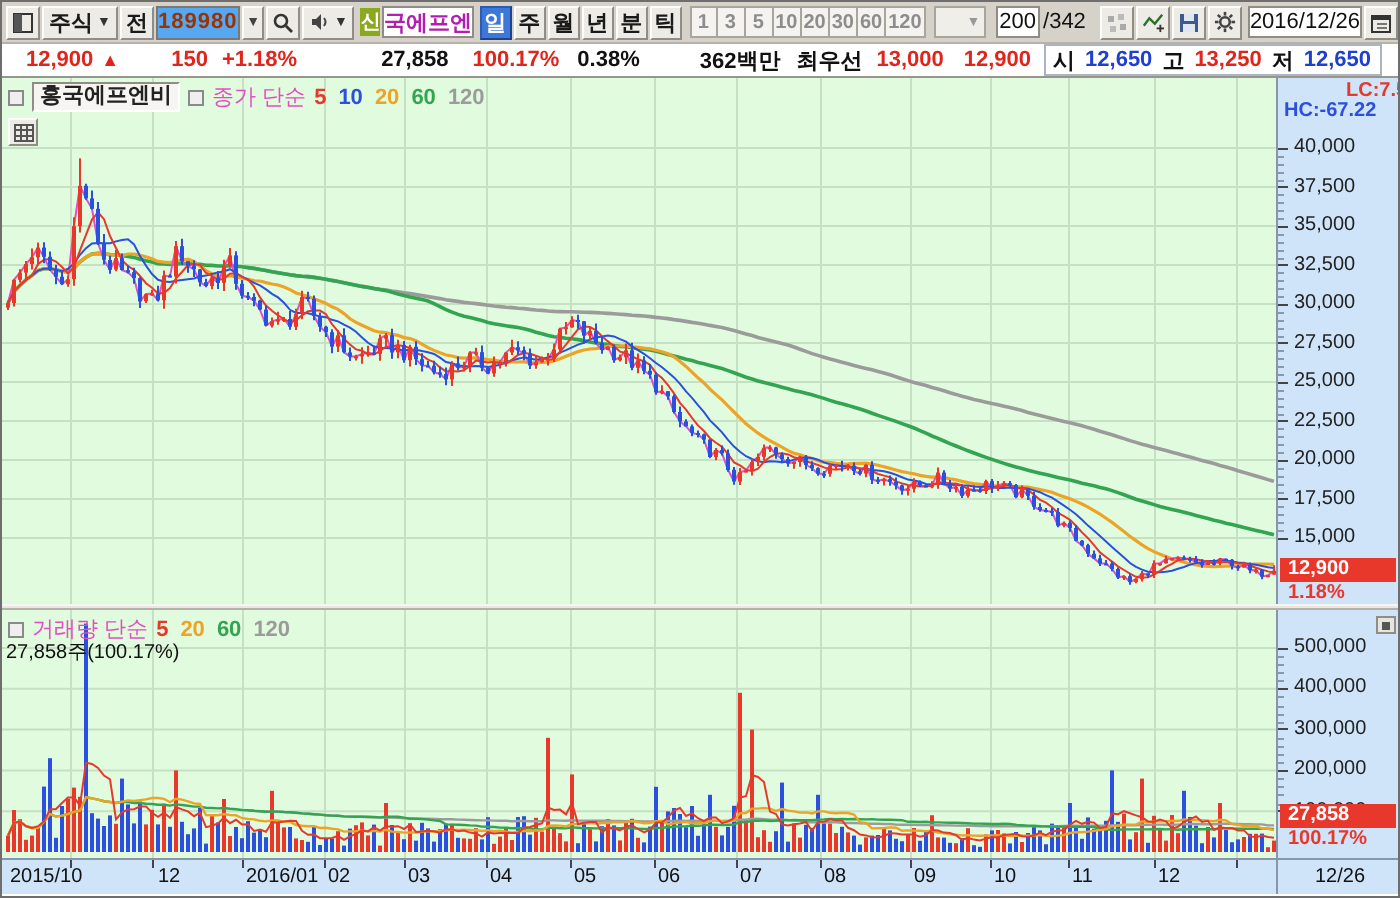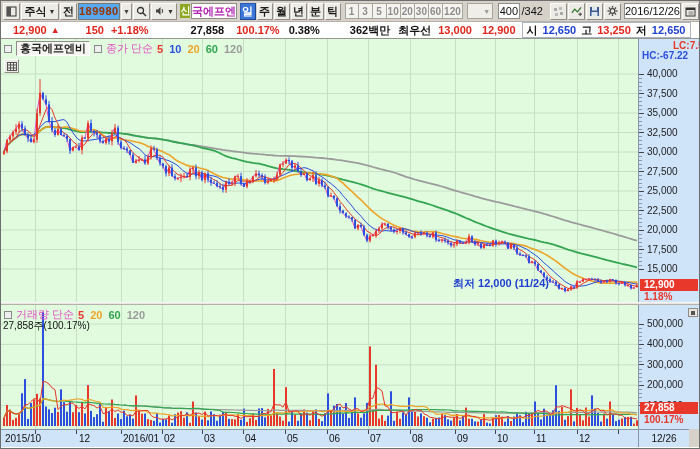--- a/index.html
+++ b/index.html
@@ -28,21 +28,21 @@
 .row2{position:absolute;left:0;top:20px;width:700px;height:18px;background:#fff;border-top:1px solid #b6b3ab;border-bottom:1px solid #98958d;display:flex;align-items:center;font-size:11px;font-weight:bold;color:#111;white-space:nowrap;}
 .red{color:#e0251c;} .blue{color:#1f3fd0;} .blk{color:#111;}
 .ohlbox{display:flex;align-items:center;gap:5px;border:1px solid #aab4c2;height:16px;padding:0 4px;margin-left:6px;background:#fff;}
 
 #main-chart{position:absolute;left:0;top:38px;width:637px;height:263px;background:#e1fbdf;overflow:hidden;}
 #price-axis{position:absolute;left:637px;top:38px;width:63px;height:263px;background:#cfe4f8;border-left:1px solid #8796ab;overflow:hidden;}
 #divider{position:absolute;left:0;top:301px;width:700px;height:3px;background:#e9e7e1;border-top:1px solid #f6f5f2;border-bottom:1px solid #b4b1a9;}
 #vol-chart{position:absolute;left:0;top:304px;width:637px;height:124px;background:#e1fbdf;overflow:hidden;}
 #vol-axis{position:absolute;left:637px;top:304px;width:63px;height:124px;background:#cfe4f8;border-left:1px solid #8796ab;overflow:hidden;}
 #date-axis{position:absolute;left:0;top:428px;width:637px;height:18px;background:#cfe4f8;border-top:1px solid #8796ab;overflow:hidden;}
-#date-corner{position:absolute;left:637px;top:428px;width:51px;height:18px;background:#cfe4f8;border-top:1px solid #8796ab;border-left:1px solid #8796ab;font-size:10px;color:#111;display:flex;align-items:center;justify-content:center;}
+#date-corner{position:absolute;left:637px;top:428px;width:63px;height:18px;background:#cfe4f8;border-top:1px solid #8796ab;border-left:1px solid #8796ab;font-size:10px;color:#111;display:flex;align-items:center;justify-content:center;}
 #bottom-strip{position:absolute;left:0;top:446px;width:700px;height:3px;background:#fff;}
 svg.plot{position:absolute;left:0;top:0;}
 
 .chart-header{position:absolute;left:3px;top:2px;display:flex;align-items:center;gap:4px;z-index:5;}
 .chk{width:8px;height:8px;border:1px solid #8a8a8a;background:#efefef;flex:0 0 auto;}
 .namebox{border:1px solid;border-color:#8f8d86 #fff #fff #8f8d86;background:#f7f5f1;font-size:11px;font-weight:bold;color:#222;padding:0 3px;height:15px;line-height:13px;white-space:nowrap;}
 .lglabel{font-size:11px;font-weight:normal;color:#e34fc2;white-space:nowrap;}
 .lgnum{font-size:11px;font-weight:bold;}
 #grid-tool{position:absolute;left:3px;top:20px;width:15px;height:14px;background:#edebe5;border:1px solid;border-color:#fcfcfa #8f8d86 #8f8d86 #fcfcfa;display:flex;align-items:center;justify-content:center;z-index:5;}
 #vol-current{position:absolute;left:2px;top:14px;font-size:10px;color:#111;z-index:5;white-space:nowrap;}
@@ -111,21 +111,21 @@
         <div class="ivbtn">5</div>
         <div class="ivbtn">10</div>
         <div class="ivbtn">20</div>
         <div class="ivbtn">30</div>
         <div class="ivbtn">60</div>
         <div class="ivbtn">120</div>
       </div>
     <div class="ddwide">
         <span>▼</span>
       </div>
-    <div class="numinput">400</div>
+    <div class="numinput">200</div>
     <div class="slashtot">/342</div>
     <div class="tbtn icbtn" style="margin-left:6px;">
       <svg width="11" height="11" viewBox="0 0 11 11">
           <rect x="1" y="2" width="3" height="3" fill="#aaa"></rect>
           <rect x="6" y="1" width="3" height="3" fill="#bbb"></rect>
           <rect x="2" y="7" width="3" height="3" fill="#bbb"></rect>
           <rect x="7" y="6" width="3" height="3" fill="#aaa"></rect>
         </svg>
     </div>
     <div class="tbtn icbtn">
@@ -667,21 +667,20 @@
     </div>
     <div id="grid-tool">
       <svg width="10" height="9" viewBox="0 0 10 9">
           <rect x="0.5" y="0.5" width="9" height="8" fill="none" stroke="#555"></rect>
           <line x1="3.5" y1="0" x2="3.5" y2="9" stroke="#555"></line>
           <line x1="6.5" y1="0" x2="6.5" y2="9" stroke="#555"></line>
           <line x1="0" y1="3" x2="10" y2="3" stroke="#555"></line>
           <line x1="0" y1="6" x2="10" y2="6" stroke="#555"></line>
         </svg>
     </div>
-    <div id="anno-low"><span>최저 12,000 (11/24)</span> <span>→</span></div>
   </div>
 
   <div id="price-axis">
     <div id="lc-label">LC:7.50</div>
     <div id="hc-label">HC:-67.22</div>
     <div class="badge" id="price-badge" style="top: 240.38px;">12,900</div>
     <div class="badge-pct" id="price-badge-pct" style="top: 252.38px;">1.18%</div>
   <div class="tick" style="top: 34.5px;"></div>
       <div class="ticklabel" style="top: 29px;">40,000</div>
       <div class="tick" style="top: 54px;"></div>

